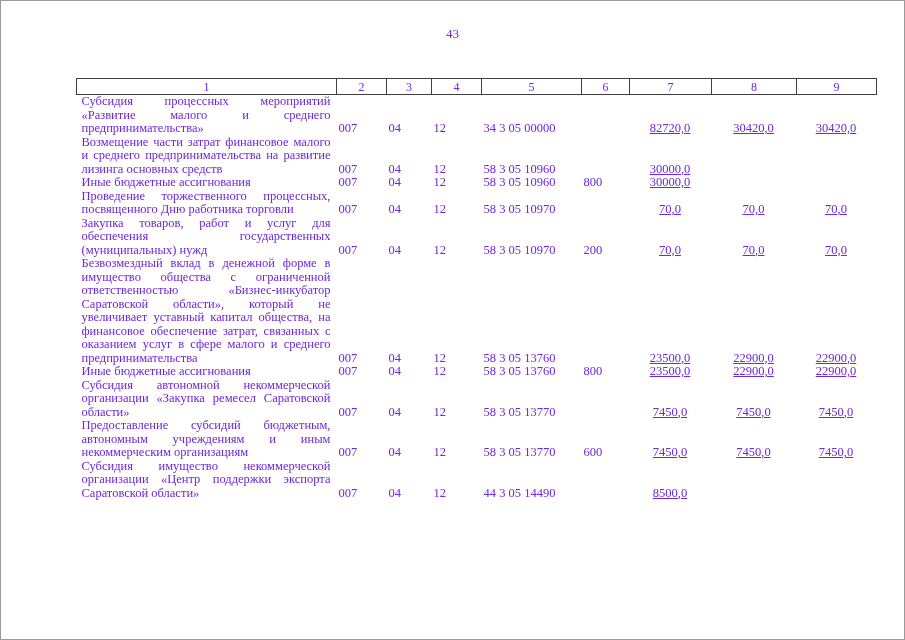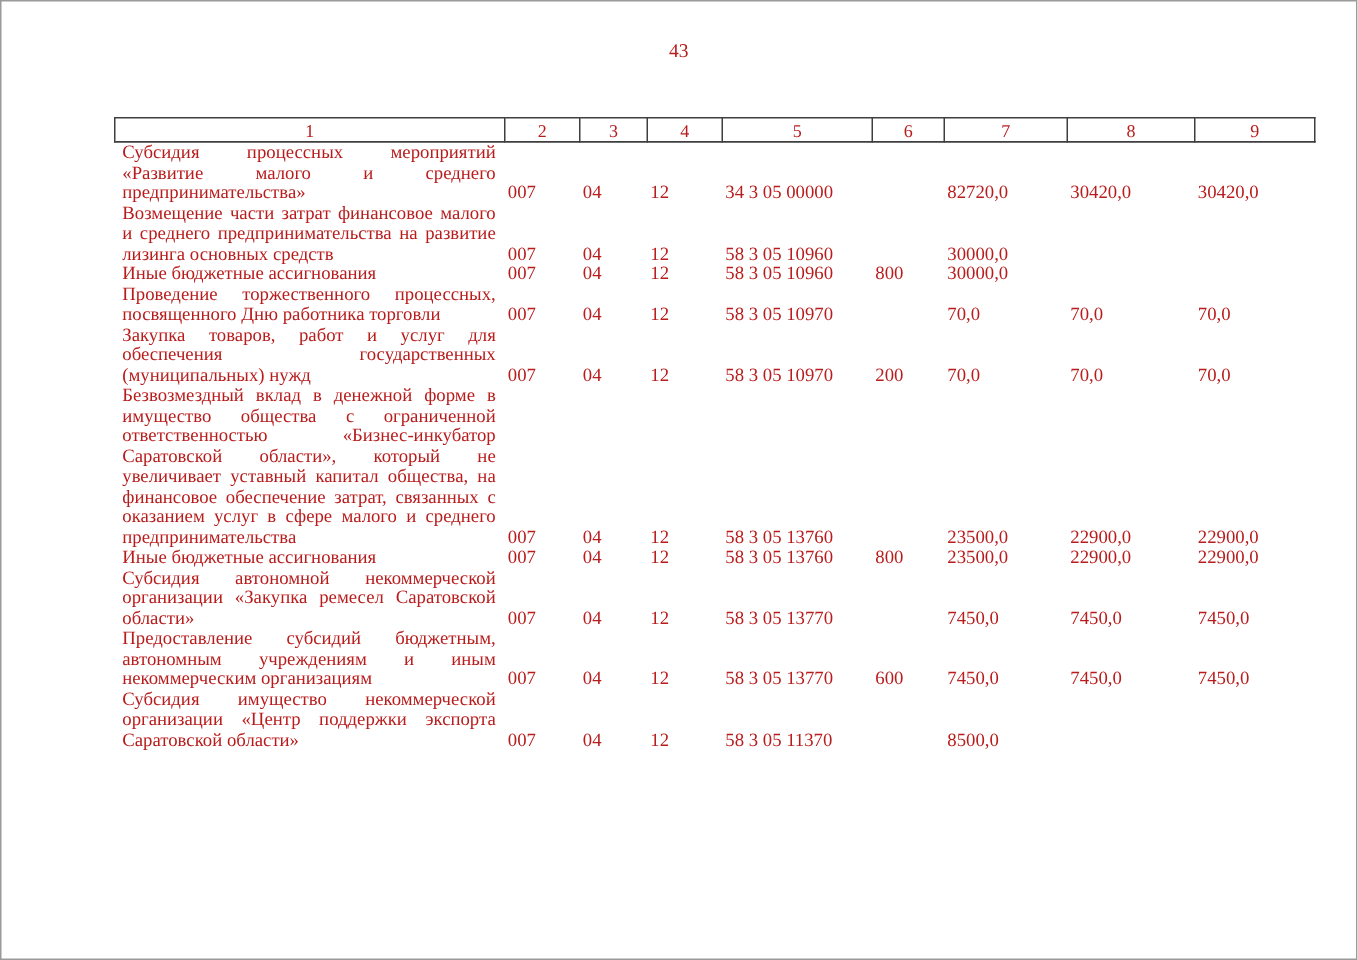--- a/index.html
+++ b/index.html
@@ -5,21 +5,21 @@
   html, body { margin: 0; padding: 0; background: #e8e8e8; }
   .page {
     width: 905px;
     height: 640px;
     background: #ffffff;
     border: 1px solid #9a9a9a;
     box-sizing: border-box;
     position: relative;
     overflow: hidden;
     font-family: "Liberation Serif", "DejaVu Serif", serif;
-    color: #b91c1c;
+    color: #6d28d9;
   }
   .page-number {
     position: absolute;
     top: 25px;
     left: 0;
     width: 100%;
     text-align: center;
     font-size: 13px;
   }
   table.budget {
@@ -44,21 +44,21 @@
   table.budget tbody td {
     vertical-align: bottom;
     padding: 0 2px;
   }
   table.budget tbody td.desc {
     text-align: justify;
     padding-left: 5px;
     padding-right: 6px;
   }
   table.budget tbody td.ctr { text-align: left; }
-  table.budget tbody td.num { text-align: left; padding-right: 3px; }
+  table.budget tbody td.num { text-align: center; padding-right: 3px; text-decoration: underline; }
   col.c1 { width: 260px; }
   col.c2 { width: 50px; }
   col.c3 { width: 45px; }
   col.c4 { width: 50px; }
   col.c5 { width: 100px; }
   col.c6 { width: 48px; }
   col.c7 { width: 82px; }
   col.c8 { width: 85px; }
   col.c9 { width: 80px; }
 </style>
@@ -191,21 +191,21 @@
           <td class="ctr">600</td>
           <td class="num">7450,0</td>
           <td class="num">7450,0</td>
           <td class="num">7450,0</td>
         </tr>
         <tr>
           <td class="desc">Субсидия имущество некоммерческой организации «Центр поддержки экспорта Саратовской области»</td>
           <td class="ctr">007</td>
           <td class="ctr">04</td>
           <td class="ctr">12</td>
-          <td class="ctr">58 3 05 11370</td>
+          <td class="ctr">44 3 05 14490</td>
           <td class="ctr"></td>
           <td class="num">8500,0</td>
           <td class="num"></td>
           <td class="num"></td>
         </tr>
       </tbody>
   </table>
 </div>
 
 </body></html>

